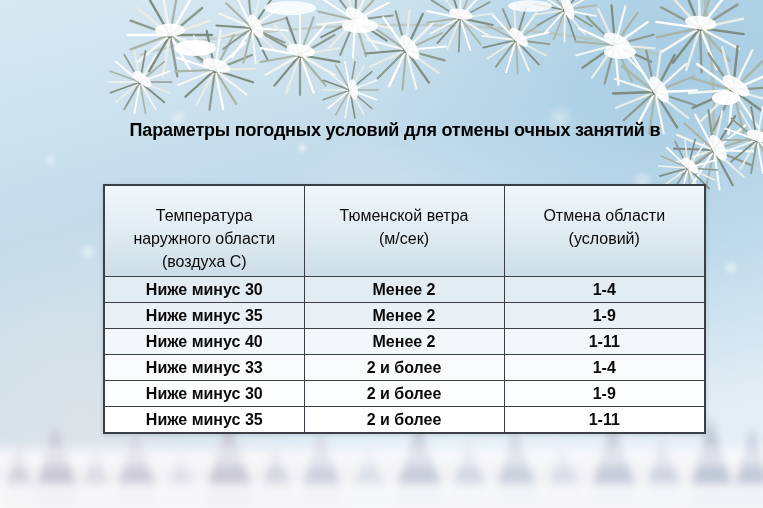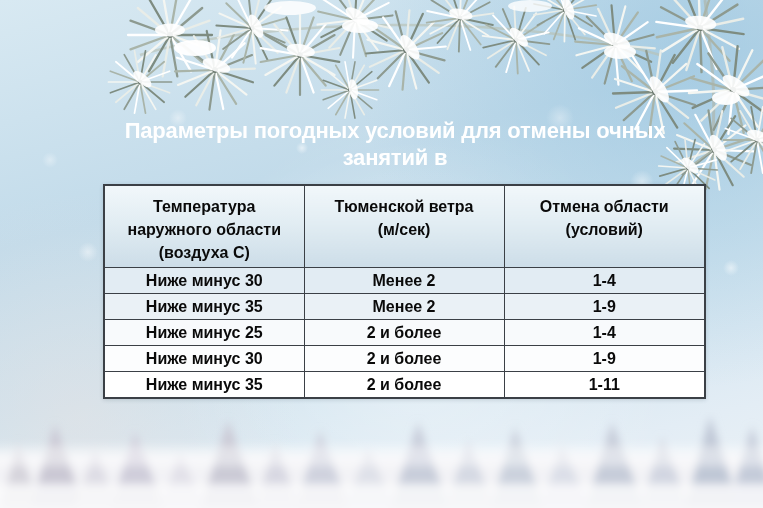--- a/index.html
+++ b/index.html
@@ -25,36 +25,36 @@
       radial-gradient(circle 11px at 642px 182px, rgba(255,255,255,.45), rgba(255,255,255,0) 12px),
       radial-gradient(circle 5px at 302px 148px, rgba(255,255,255,.55), rgba(255,255,255,0) 6px),
       radial-gradient(circle 8px at 178px 118px, rgba(255,255,255,.4), rgba(255,255,255,0) 9px),
       radial-gradient(circle 13px at 560px 118px, rgba(255,255,255,.35), rgba(255,255,255,0) 14px),
       radial-gradient(circle 7px at 50px 160px, rgba(255,255,255,.35), rgba(255,255,255,0) 8px);
   }
   .branches{position:absolute;top:0;left:0;}
   .forest{position:absolute;left:0;bottom:0;}
   .title{
     position:absolute;top:117px;left:85px;width:620px;
-    text-align:center;font-weight:bold;font-size:22px;line-height:27px;
-    color:#ffffff;letter-spacing:-0.2px;
+    text-align:center;font-weight:bold;font-size:18px;line-height:27px;
+    color:#000000;letter-spacing:-0.2px;
   }
   table.wx{
     position:absolute;left:103px;top:184px;width:601px;
     border-collapse:collapse;table-layout:fixed;
     border:2px solid #3b4046;
     box-shadow:0 1px 4px rgba(40,60,80,.18);
   }
   table.wx th, table.wx td{
     border:1px solid #3b4046;
     text-align:center;color:#0a0a0a;overflow:hidden;
   }
   table.wx th{
-    height:71px;vertical-align:top;padding-top:9px;
-    font-size:16px;line-height:23px;font-weight:bold;
+    height:71px;vertical-align:top;padding-top:18px;
+    font-size:16px;line-height:23px;font-weight:normal;
     background:linear-gradient(180deg,#f1f7fa 0%,#e2edf3 45%,#ccdde8 100%);
   }
   table.wx td{
     height:25px;padding:0;font-size:16px;font-weight:bold;line-height:25px;
   }
   tr.r0 td{background:#e2ecf3;}
   tr.r1 td{background:#eaf1f6;}
   tr.r2 td{background:#f2f7fa;}
   tr.r3 td{background:#f8fafc;}
   tr.r4 td{background:#fcfdfe;}
@@ -189,22 +189,27 @@
       <tr class="r0">
         <td>Ниже минус 30</td>
         <td>Менее 2</td>
         <td>1-4</td>
       </tr>
       <tr class="r1">
         <td>Ниже минус 35</td>
         <td>Менее 2</td>
         <td>1-9</td>
       </tr>
+      <tr class="r2">
+        <td>Ниже минус 40</td>
+        <td>Менее 2</td>
+        <td>1-11</td>
+      </tr>
       <tr class="r3">
-        <td>Ниже минус 25</td>
+        <td>Ниже минус 33</td>
         <td>2 и более</td>
         <td>1-4</td>
       </tr>
       <tr class="r4">
         <td>Ниже минус 30</td>
         <td>2 и более</td>
         <td>1-9</td>
       </tr>
       <tr class="r5">
         <td>Ниже минус 35</td>

